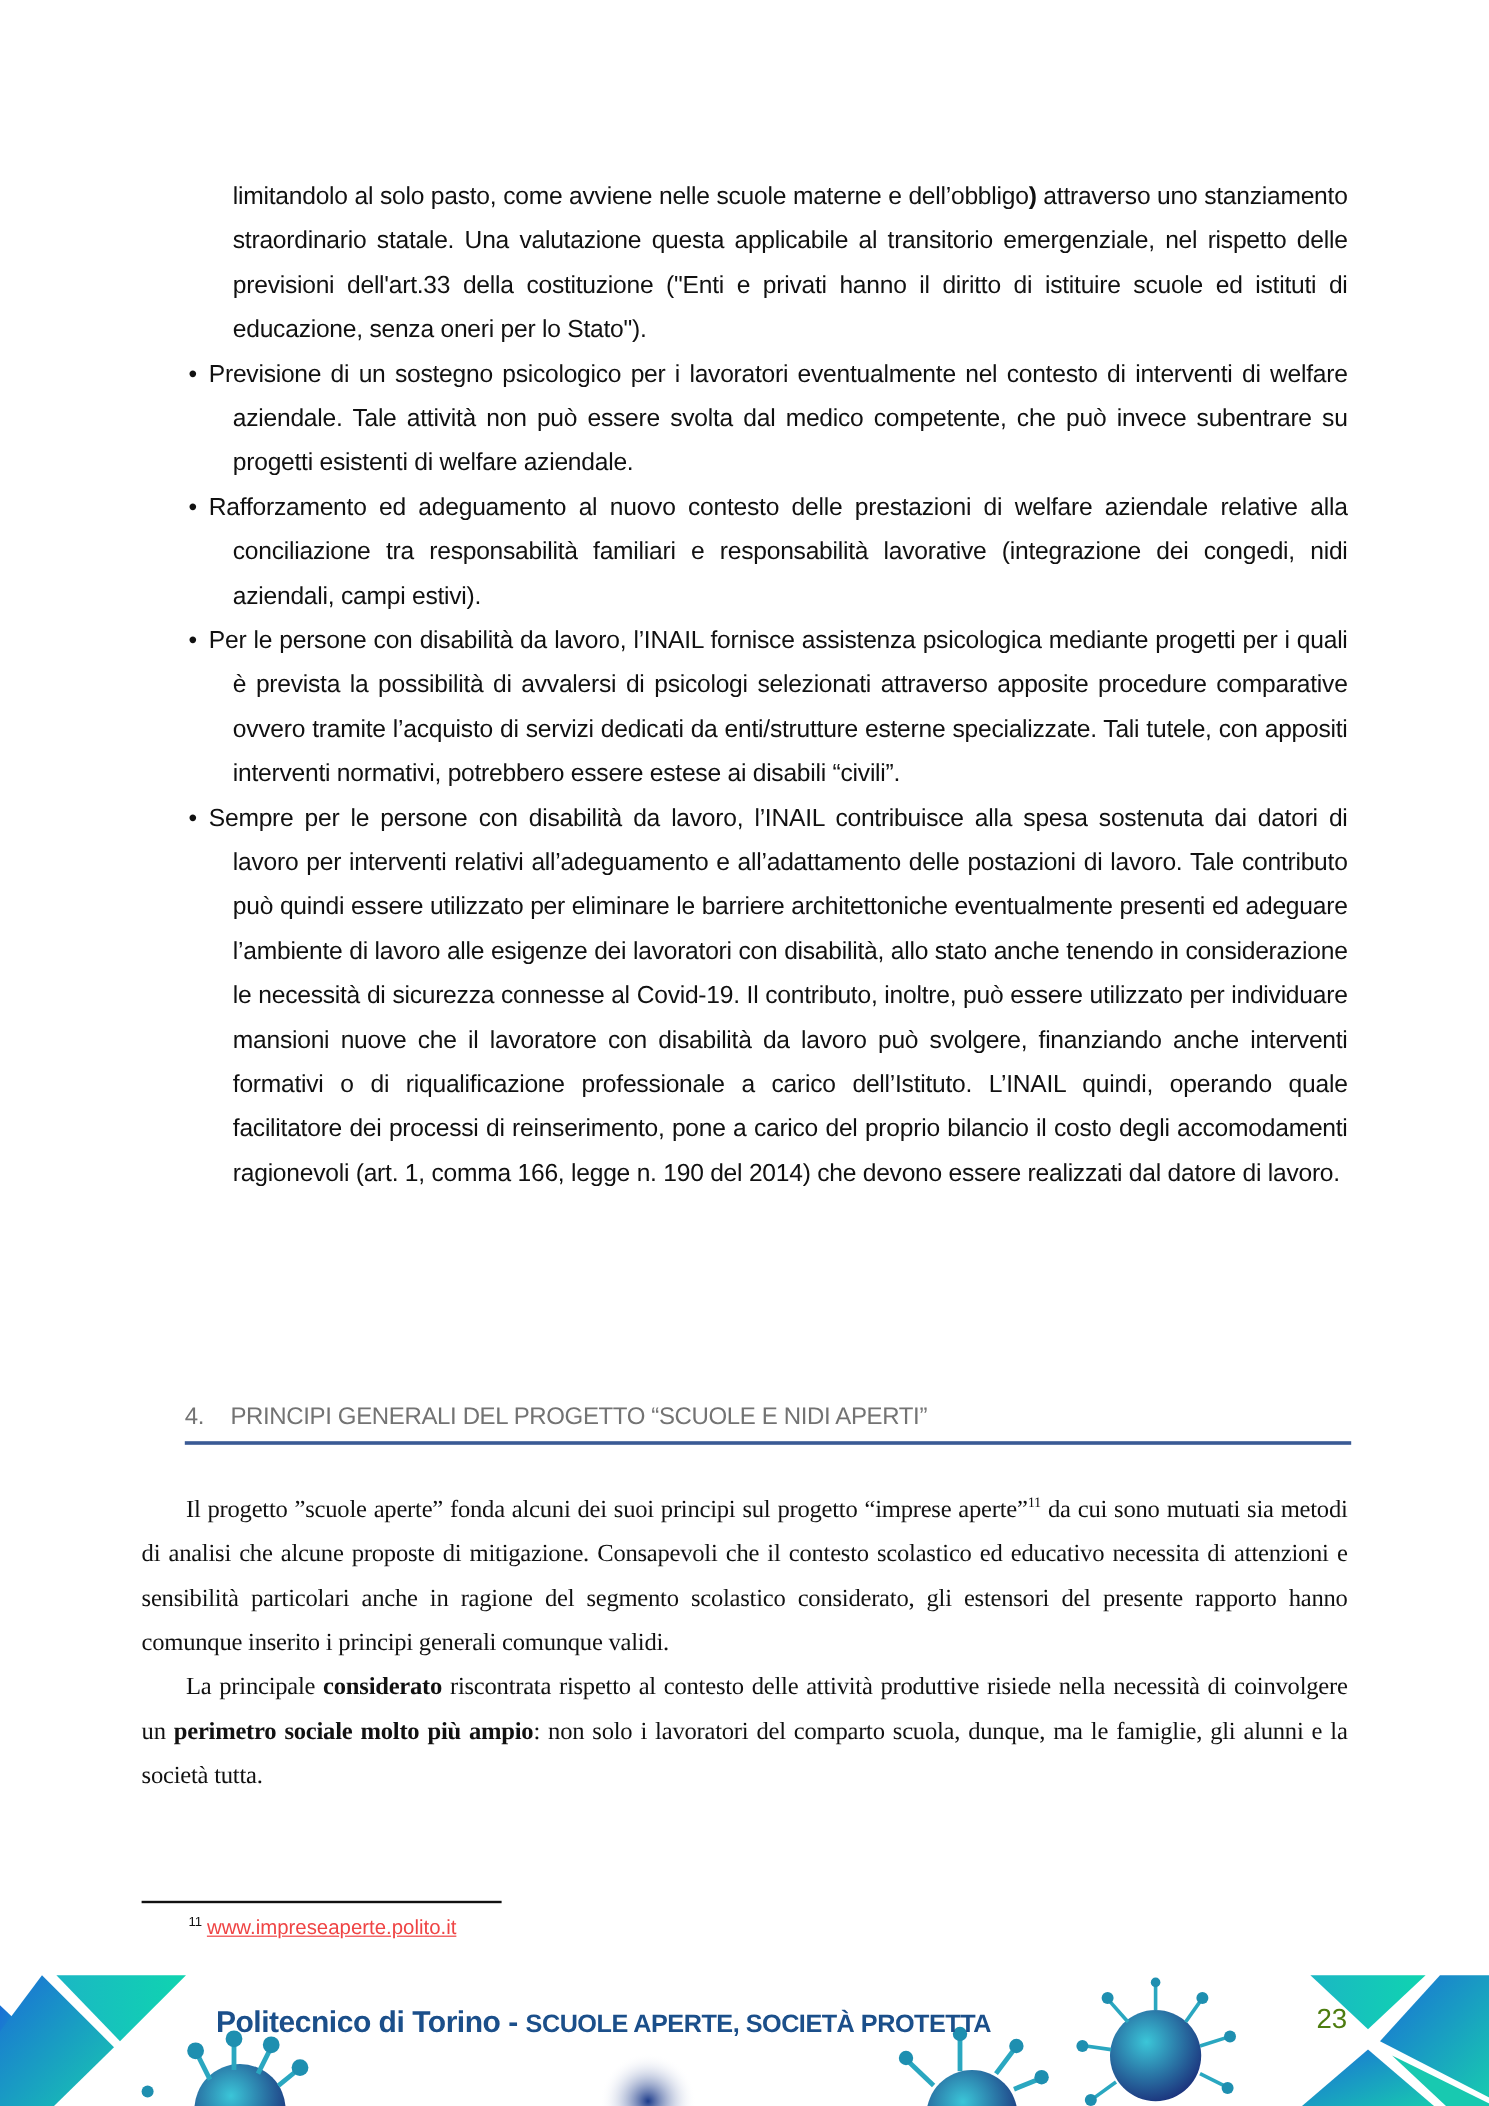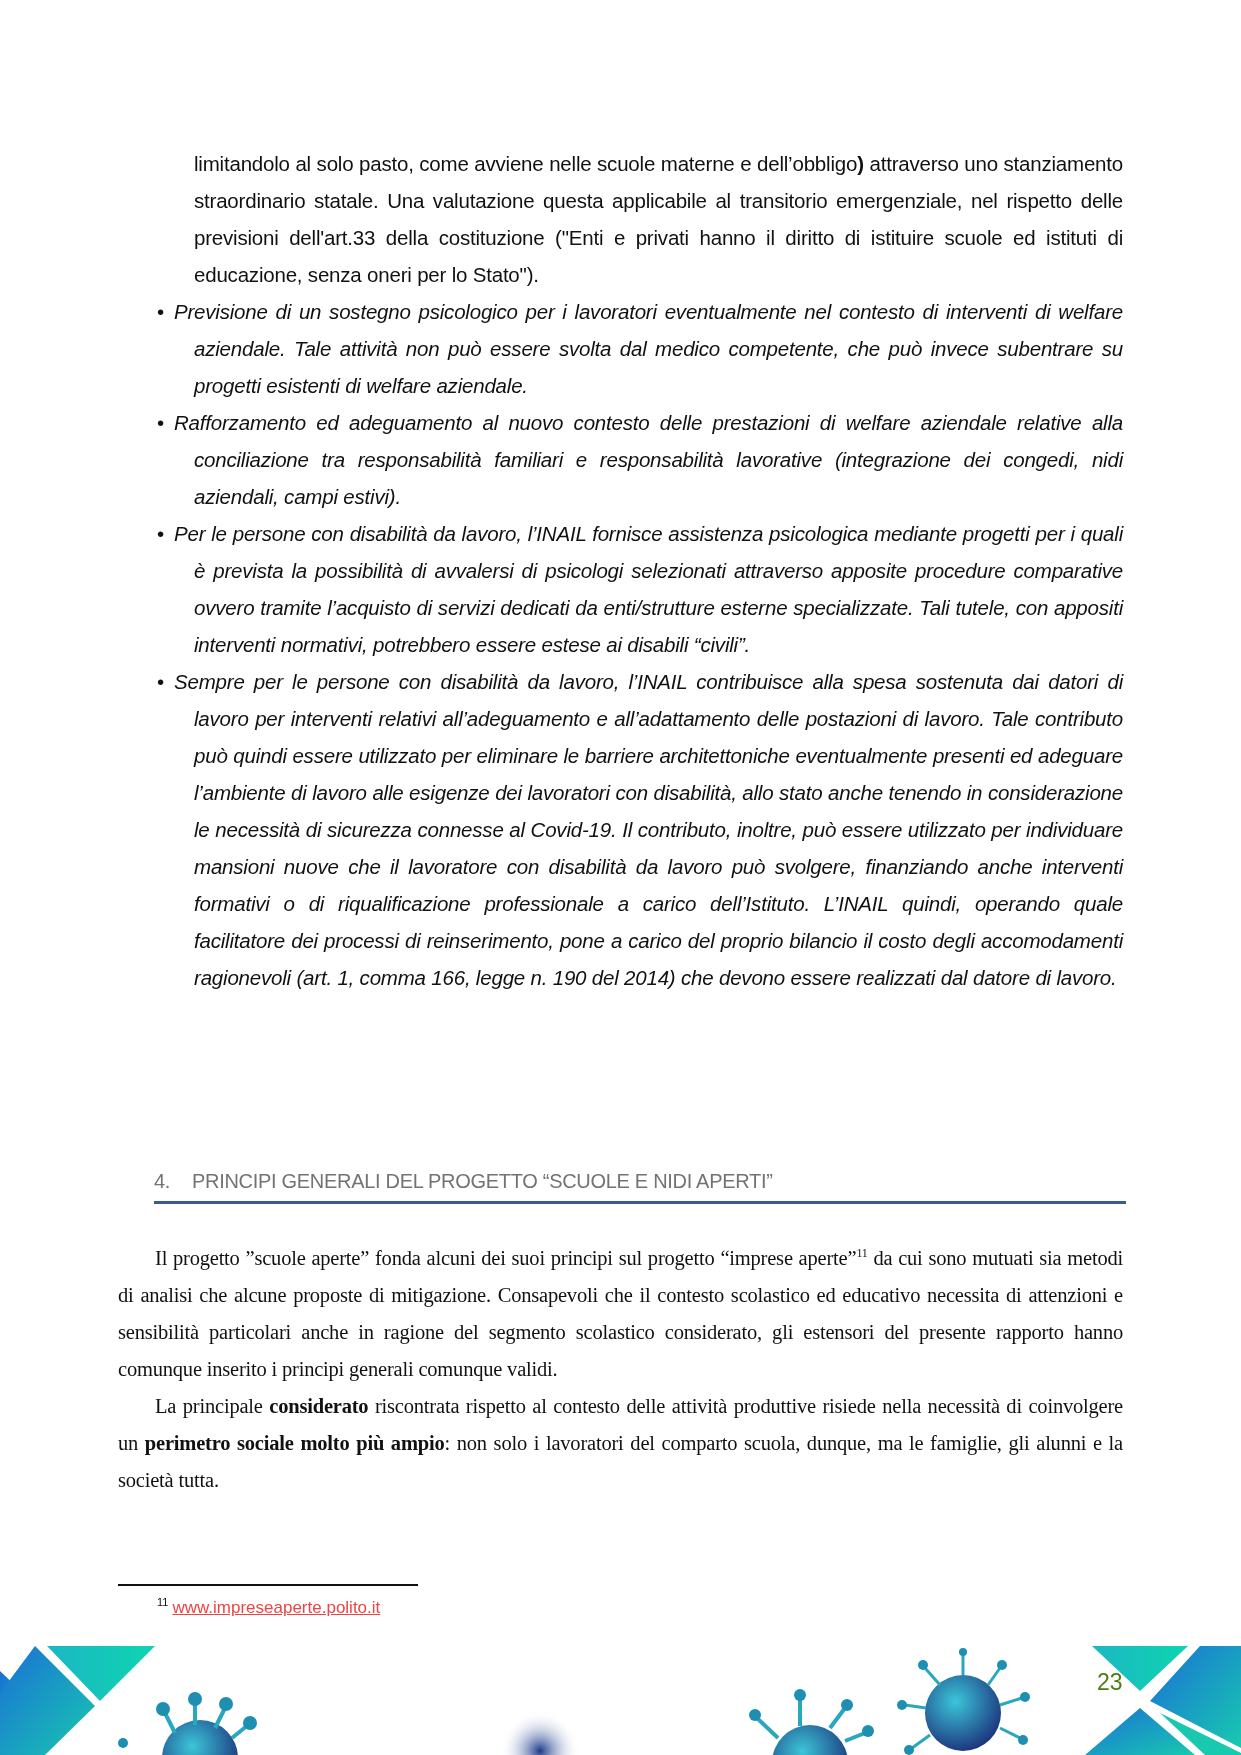--- a/index.html
+++ b/index.html
@@ -4,21 +4,21 @@
 <style>
   html, body { margin:0; padding:0; background:#ffffff; }
   body { width:1241px; height:1755px; position:relative; overflow:hidden;
          font-family:"Liberation Sans", "DejaVu Sans", sans-serif; color:#111; }
   .page { position:absolute; left:0; top:0; width:1241px; height:1755px; }
   .txt { font-size:20.5px; line-height:37px; text-align:justify; letter-spacing:-0.2px; }
   .cont { position:absolute; left:194px; top:145px; width:929px; }
   .bullets { position:absolute; left:157px; top:293px; width:966px; margin:0; padding:0; list-style:none; }
   .bullets li { position:relative; padding-left:0; text-indent:0; }
   .bullets li .bul { position:absolute; left:0; top:0; width:18px; }
-  .bullets li .body { display:block; padding-left:37px; text-indent:-20px; margin-left:0;font-style:italic; }
+  .bullets li .body { display:block; padding-left:37px; text-indent:-20px; margin-left:0; }
   .heading { position:absolute; left:154px; top:1170px; width:972px; font-size:20px; color:#737373;
              letter-spacing:-0.3px; border-bottom:3px solid #3a5a95; padding-bottom:8px; }
   .heading .num { display:inline-block; width:38px; }
   .para { position:absolute; left:118px; width:1005px; }
   .para p { margin:0; text-indent:37px;font-family:Liberation Serif, serif; }
   .sup { font-size:12px; vertical-align:super; line-height:0; }
   .fn-rule { position:absolute; left:118px; top:1584px; width:300px; height:0; border-top:2px solid #111; }
   .footnote { position:absolute; left:157px; top:1596px; font-size:17px; }
   .footnote .fnum { font-size:11px; vertical-align:super; margin-right:4px; }
   .footnote a { color:#ef4444; text-decoration:underline; }
@@ -139,16 +139,17 @@
           <circle cx="1023" cy="97" r="5"></circle>
           <circle cx="902" cy="62" r="5"></circle>
           <circle cx="909" cy="107" r="5"></circle>
       </g>
 
       <polygon points="1092,3 1188,3 1140,48" fill="url(#gB)"></polygon>
       <polygon points="1200,3 1241,3 1241,105 1150,58" fill="url(#gA)"></polygon>
       <polygon points="1140,65 1195,112 1085,112" fill="url(#gA)"></polygon>
       <polygon points="1160,70 1241,110 1241,112 1205,112" fill="#18c9b0"></polygon>
     </svg>
+    <div class="footer-title"><span>Politecnico di Torino - </span><span class="sub">SCUOLE APERTE, SOCIETÀ PROTETTA</span></div>
     <div class="pagenum">23</div>
   </div>
 
 </div>
 
 </body></html>

